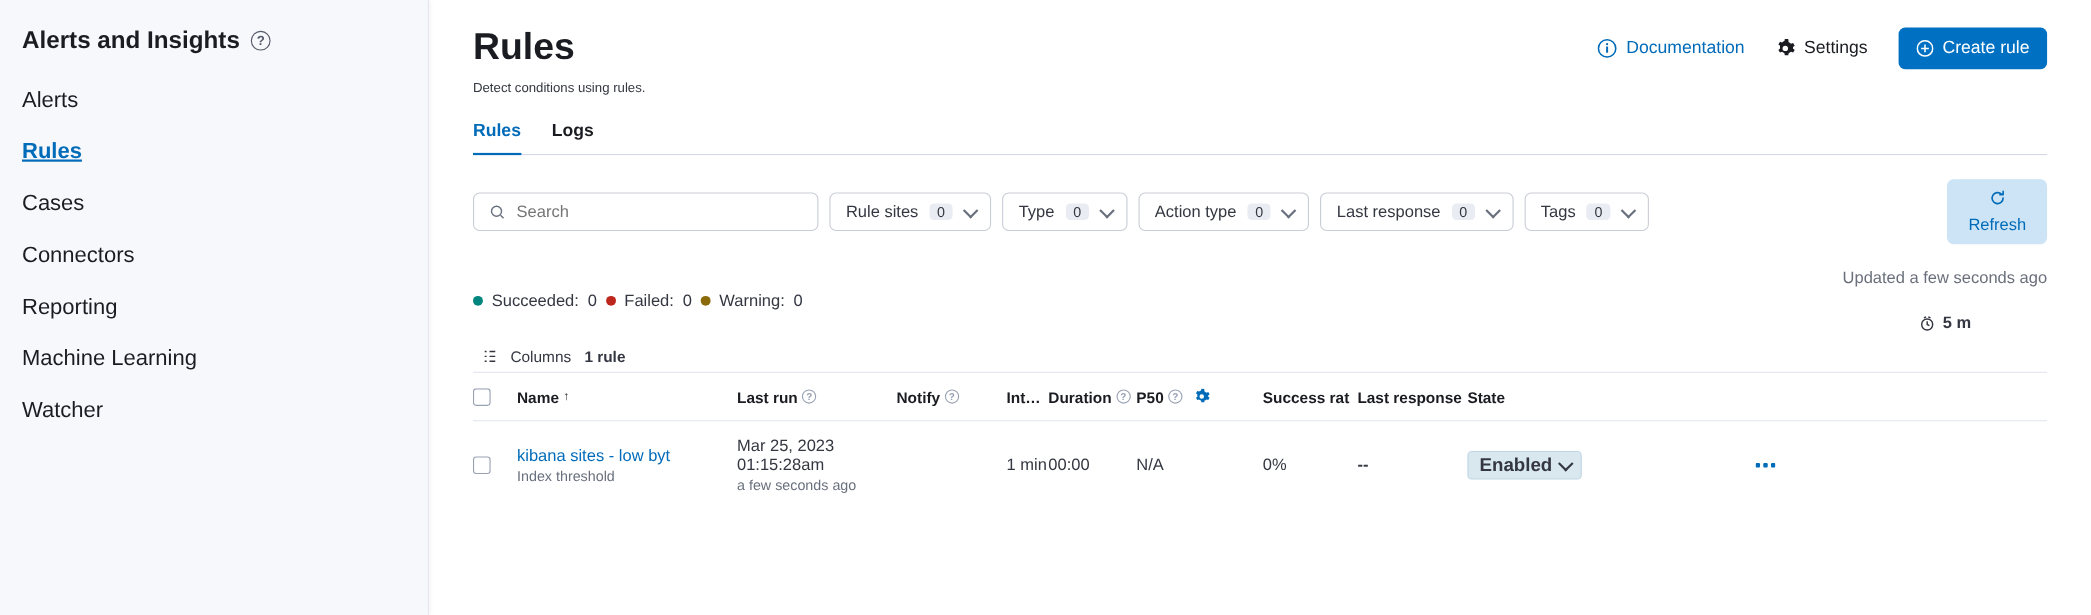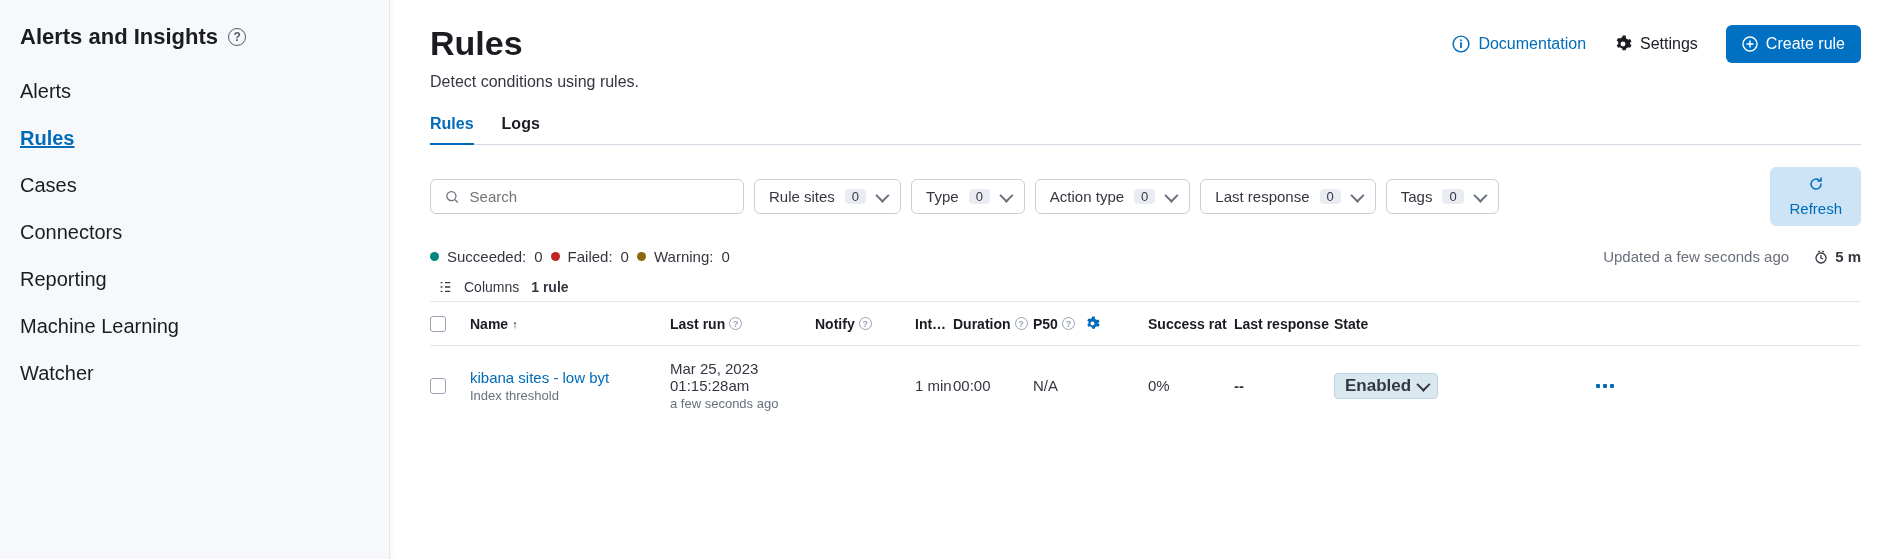--- a/index.html
+++ b/index.html
@@ -86,21 +86,21 @@
     background: #0071c2;
     color: #fff;
     border: none;
     border-radius: 6px;
     padding: 10px 16px;
     font-size: 16px;
     font-weight: 500;
     cursor: pointer;
   }
   .subtitle {
-    font-size: 16px;
+    font-size: 12px;
     color: #343741;
     margin-bottom: 24px;
   }
   .tabs {
     display: flex;
     gap: 28px;
     border-bottom: 1px solid #d3dae6;
   }
   .tab {
     padding: 0 0 10px 0;
@@ -189,20 +189,21 @@
     font-size: 15px;
     color: #343741;
   }
   .status-left { display: flex; align-items: center; gap: 8px; }
   .status-right {
     margin-left: auto;
     display: flex;
     align-items: center;
     gap: 24px;
     color: #6a6f7b;
+    flex-direction: column;
   }
   .dot { width: 9px; height: 9px; border-radius: 50%; display: inline-block; }
   .dot.green { background: #00857f; }
   .dot.red { background: #bd271e; }
   .dot.yellow { background: #8a6a0a; }
   .columns-row {
     display: flex;
     align-items: center;
     gap: 12px;
     margin-top: 14px;

